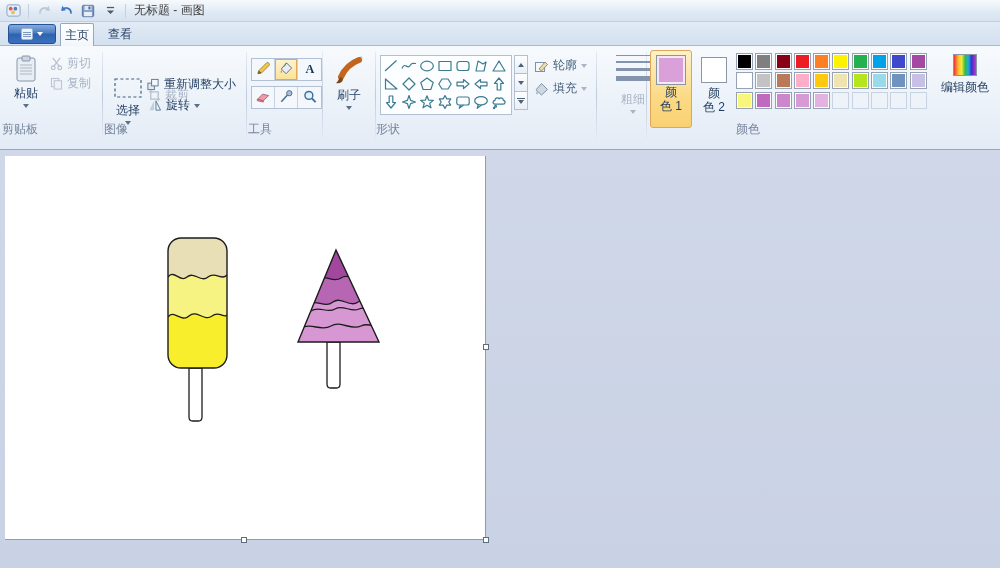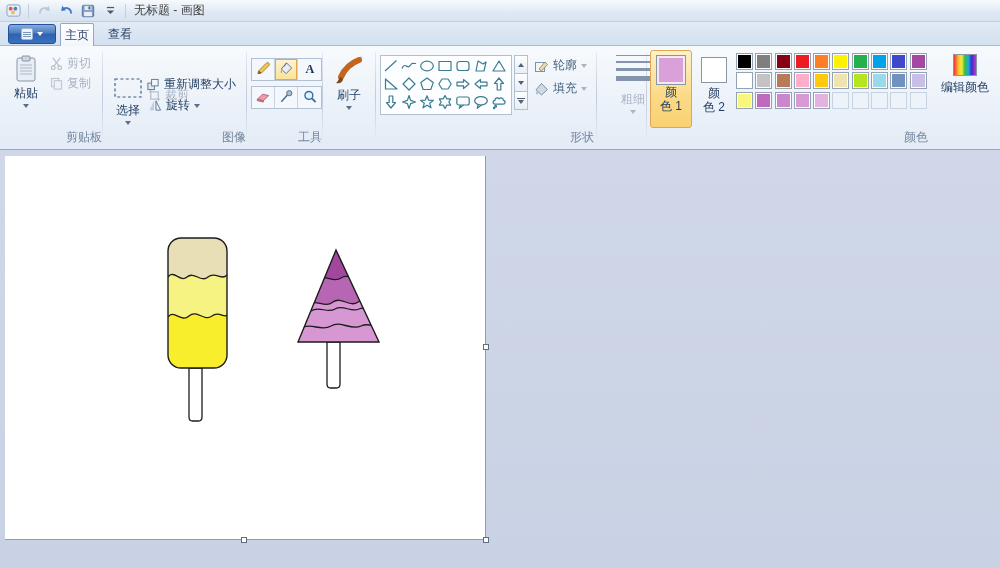--- a/index.html
+++ b/index.html
@@ -30,21 +30,21 @@
   .tab { position:absolute; top:1px; height:23px; line-height:22px; padding:0 4px; color:#1e3a5f; }
   .tab.active { background:linear-gradient(#ffffff,#f2f6fb); border:1px solid #94a8c2; border-bottom:none;
     border-radius:2px 2px 0 0; }
 
   
   .ribbon { position:absolute; top:46px; left:0; right:0; height:104px;
     background:linear-gradient(#f7fafd,#ecf2f9 55%,#e3ebf6); border-bottom:1px solid #95a6bf; }
   .rdiv { position:absolute; top:6px; height:132px; width:1px;
     background:linear-gradient(#e4ebf4,#bfcbdc 50%,#e4ebf4); top:6px; bottom:10px; height:88px; }
   .group { position:absolute; top:0; height:104px; }
-  .glabel { position:absolute; bottom:4px; left:0; width:100%; text-align:right; color:#75869d; }
+  .glabel { position:absolute; bottom:12px; left:0; width:100%; text-align:left; color:#75869d; }
   .bigbtn { position:absolute; display:flex; flex-direction:column; align-items:center; gap:2px;
     padding-top:2px; border:1px solid transparent; border-radius:3px; }
   .bigbtn .blabel { color:#1e3a5f; }
   .caret-dn { width:0; height:0; border-left:3.5px solid transparent; border-right:3.5px solid transparent;
     border-top:4px solid #5c6f86; }
   .caret-dis { border-top-color:#a9b5c5; }
   .smallrow { position:absolute; display:flex; align-items:center; gap:4px; white-space:nowrap; }
   .smallrow.dis { color:#a7b3c4; }
 
   

